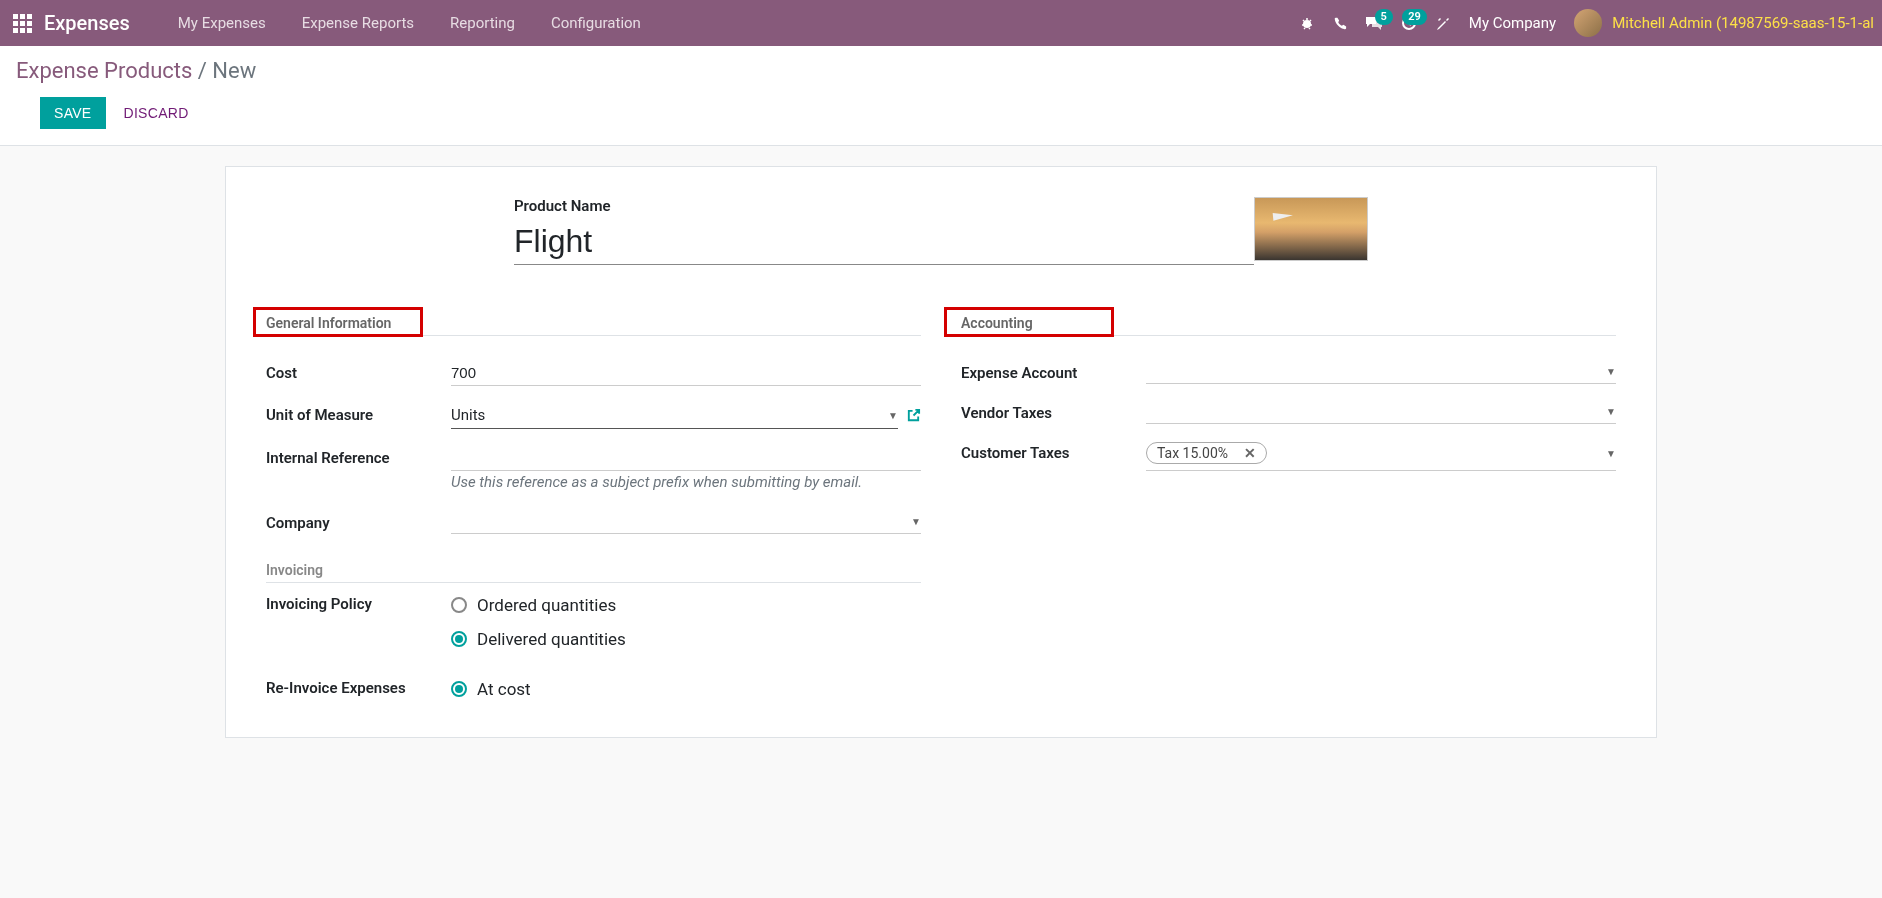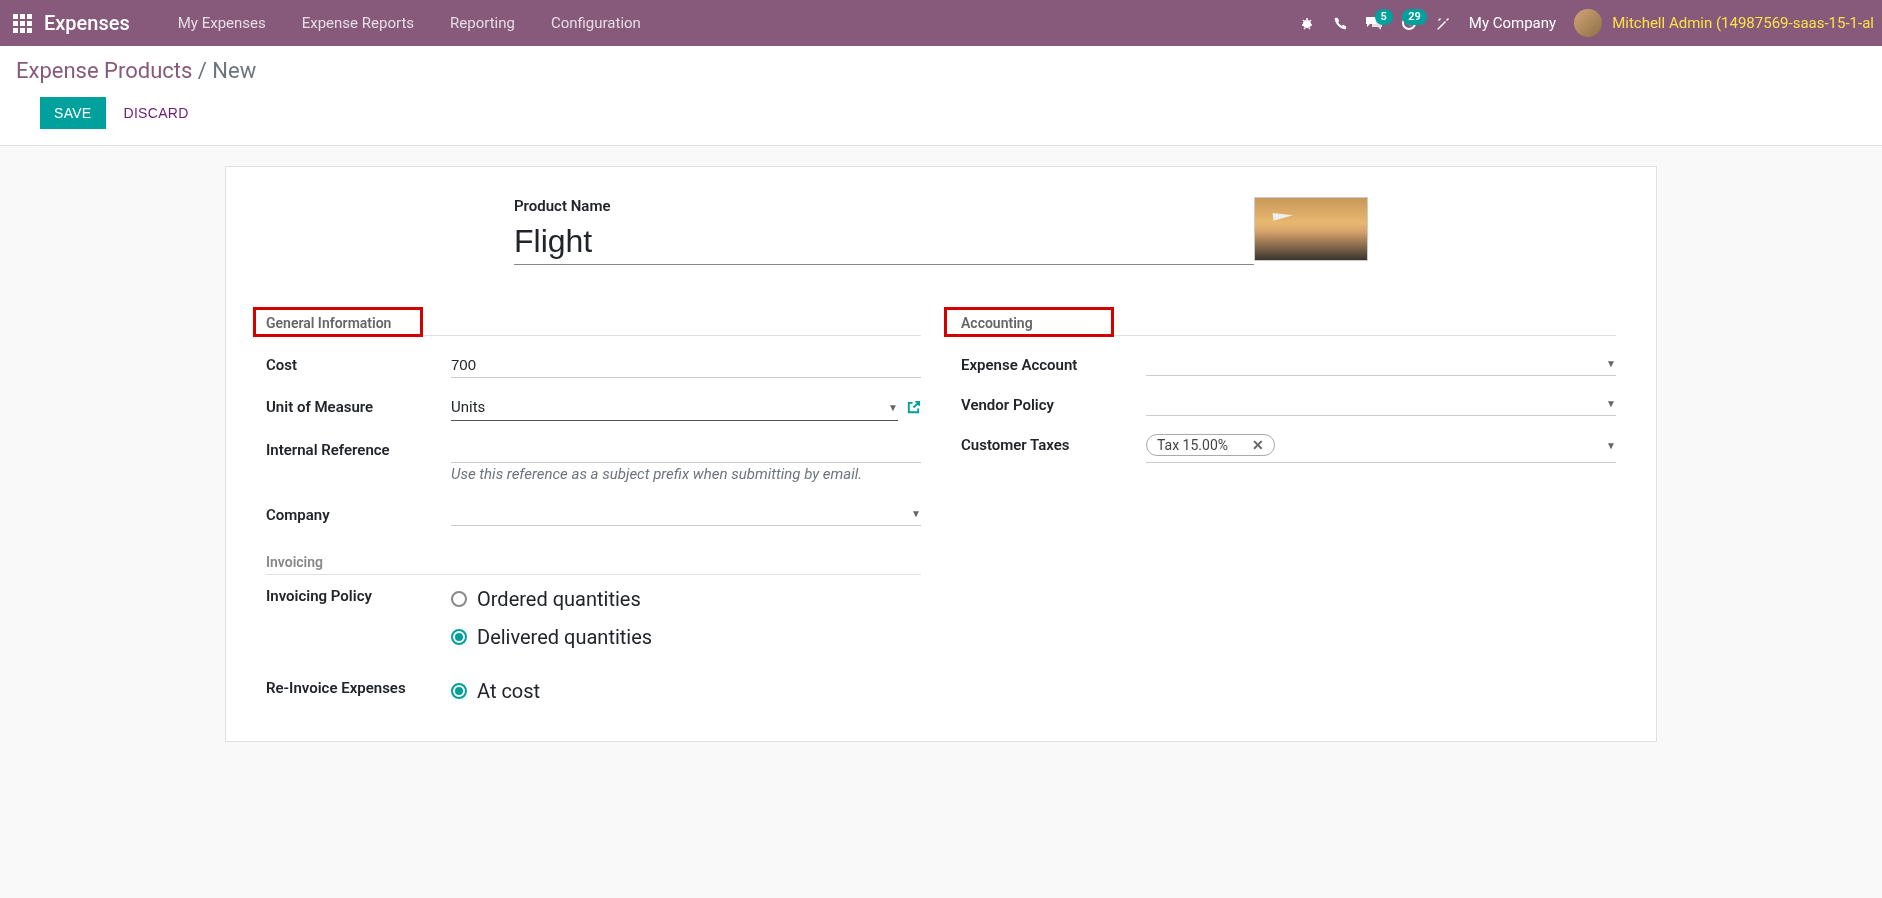--- a/index.html
+++ b/index.html
@@ -35,21 +35,21 @@
     
     .title-row { display: flex; justify-content: center; align-items: flex-start; }
     .title-left { flex: 1; max-width: 740px; }
     .field-label-top { font-size: 15px; font-weight: 600; color: #212529; margin-bottom: 4px; }
     .product-name-input { width: 100%; font-size: 32px; border: none; border-bottom: 1px solid #888; padding: 4px 0; outline: none; color: #212529; }
     .product-image { width: 114px; height: 64px; background: linear-gradient(180deg, #c89858 0%, #e8b870 40%, #d4a068 55%, #3a3530 100%); border: 1px solid #ccc; position: relative; }
     .plane { position: absolute; top: 14px; left: 18px; width: 0; height: 0; border-top: 4px solid transparent; border-bottom: 4px solid transparent; border-left: 20px solid #eee; transform: rotate(-5deg); }
     
     .columns { display: flex; gap: 40px; margin-top: 50px; }
     .col { flex: 1; }
-    .section-title { font-size: 14px; font-weight: 600; color: #666; padding-bottom: 4px; border-bottom: 1px solid #dee2e6; margin-bottom: 8px; }
+    .section-title { font-size: 14px; font-weight: 600; color: #666; padding-bottom: 4px; border-bottom: 1px solid #dee2e6; margin-bottom: 16px; }
     .section-title.highlighted { position: relative; }
     .highlight-box1 { position: absolute; border: 3px solid #d40000; pointer-events: none; top: -8px; left: -13px; width: 170px; height: 30px; }
     .highlight-box2 { position: absolute; border: 3px solid #d40000; pointer-events: none; top: -8px; left: -17px; width: 170px; height: 30px; }
     
     .field-row { display: flex; align-items: flex-start; padding: 8px 0; }
     .field-label { width: 185px; flex-shrink: 0; font-size: 15px; font-weight: 600; color: #212529; padding-top: 4px; }
     .field-value { flex: 1; }
     .text-input { width: 100%; border: none; border-bottom: 1px solid #ccc; padding: 4px 0; font-size: 15px; outline: none; color: #212529; }
     .select-input { width: 100%; border: none; border-bottom: 1px solid #555; padding: 4px 0; font-size: 15px; outline: none; display: flex; justify-content: space-between; align-items: center; cursor: pointer; }
     .select-empty { width: 100%; border: none; border-bottom: 1px solid #ccc; padding: 4px 0; font-size: 15px; display: flex; justify-content: flex-end; align-items: center; cursor: pointer; min-height: 24px; }
@@ -57,23 +57,23 @@
     .external-link { color: #00a09d; margin-left: 8px; cursor: pointer; font-size: 15px; display: inline-flex; }
     .helper-text { font-style: italic; color: #6c757d; font-size: 15px; line-height: 1.5; }
     
     .subsection-title { font-size: 14px; font-weight: 600; color: #888; padding-bottom: 4px; border-bottom: 1px solid #dee2e6; margin-top: 20px; }
     
     .radio-group { display: flex; flex-direction: column; gap: 14px; padding-top: 4px; }
     .radio-option { display: flex; align-items: center; gap: 10px; cursor: pointer; }
     .radio-circle { width: 16px; height: 16px; border: 2px solid #888; border-radius: 50%; display: flex; align-items: center; justify-content: center; flex-shrink: 0; }
     .radio-circle.checked { border-color: #00a09d; }
     .radio-dot { width: 8px; height: 8px; border-radius: 50%; background: #00a09d; }
-    .radio-label { font-size: 20px; color: #212529; }
-    
-    .tag { display: inline-flex; align-items: center; gap: 24px; background: #fff; border: 1px solid #aaa; border-radius: 12px; padding: 2px 10px; font-size: 14px; color: #444; }
+    .radio-label { font-size: 17px; color: #212529; }
+    
+    .tag { display: inline-flex; align-items: center; gap: 16px; background: #fff; border: 1px solid #aaa; border-radius: 12px; padding: 2px 10px; font-size: 14px; color: #444; }
     .tag-remove { cursor: pointer; color: #666; font-weight: bold; }
     .tag-field { width: 100%; border-bottom: 1px solid #ccc; padding: 2px 0 6px 0; display: flex; justify-content: space-between; align-items: center; min-height: 28px; }
     
     .uom-wrap { display: flex; align-items: center; }
     .uom-wrap .select-input { flex: 1; }
   </style>
 </head>
 <body>
 
 <div class="topbar">
@@ -253,21 +253,21 @@
         <div class="field-row">
           <div class="field-label">Expense Account</div>
           <div class="field-value">
             <div class="select-empty">
               <span class="caret">▼</span>
             </div>
           </div>
         </div>
 
         <div class="field-row">
-          <div class="field-label">Vendor Policy</div>
+          <div class="field-label">Vendor Taxes</div>
           <div class="field-value">
             <div class="select-empty">
               <span class="caret">▼</span>
             </div>
           </div>
         </div>
 
         <div class="field-row">
           <div class="field-label">Customer Taxes</div>
           <div class="field-value">

